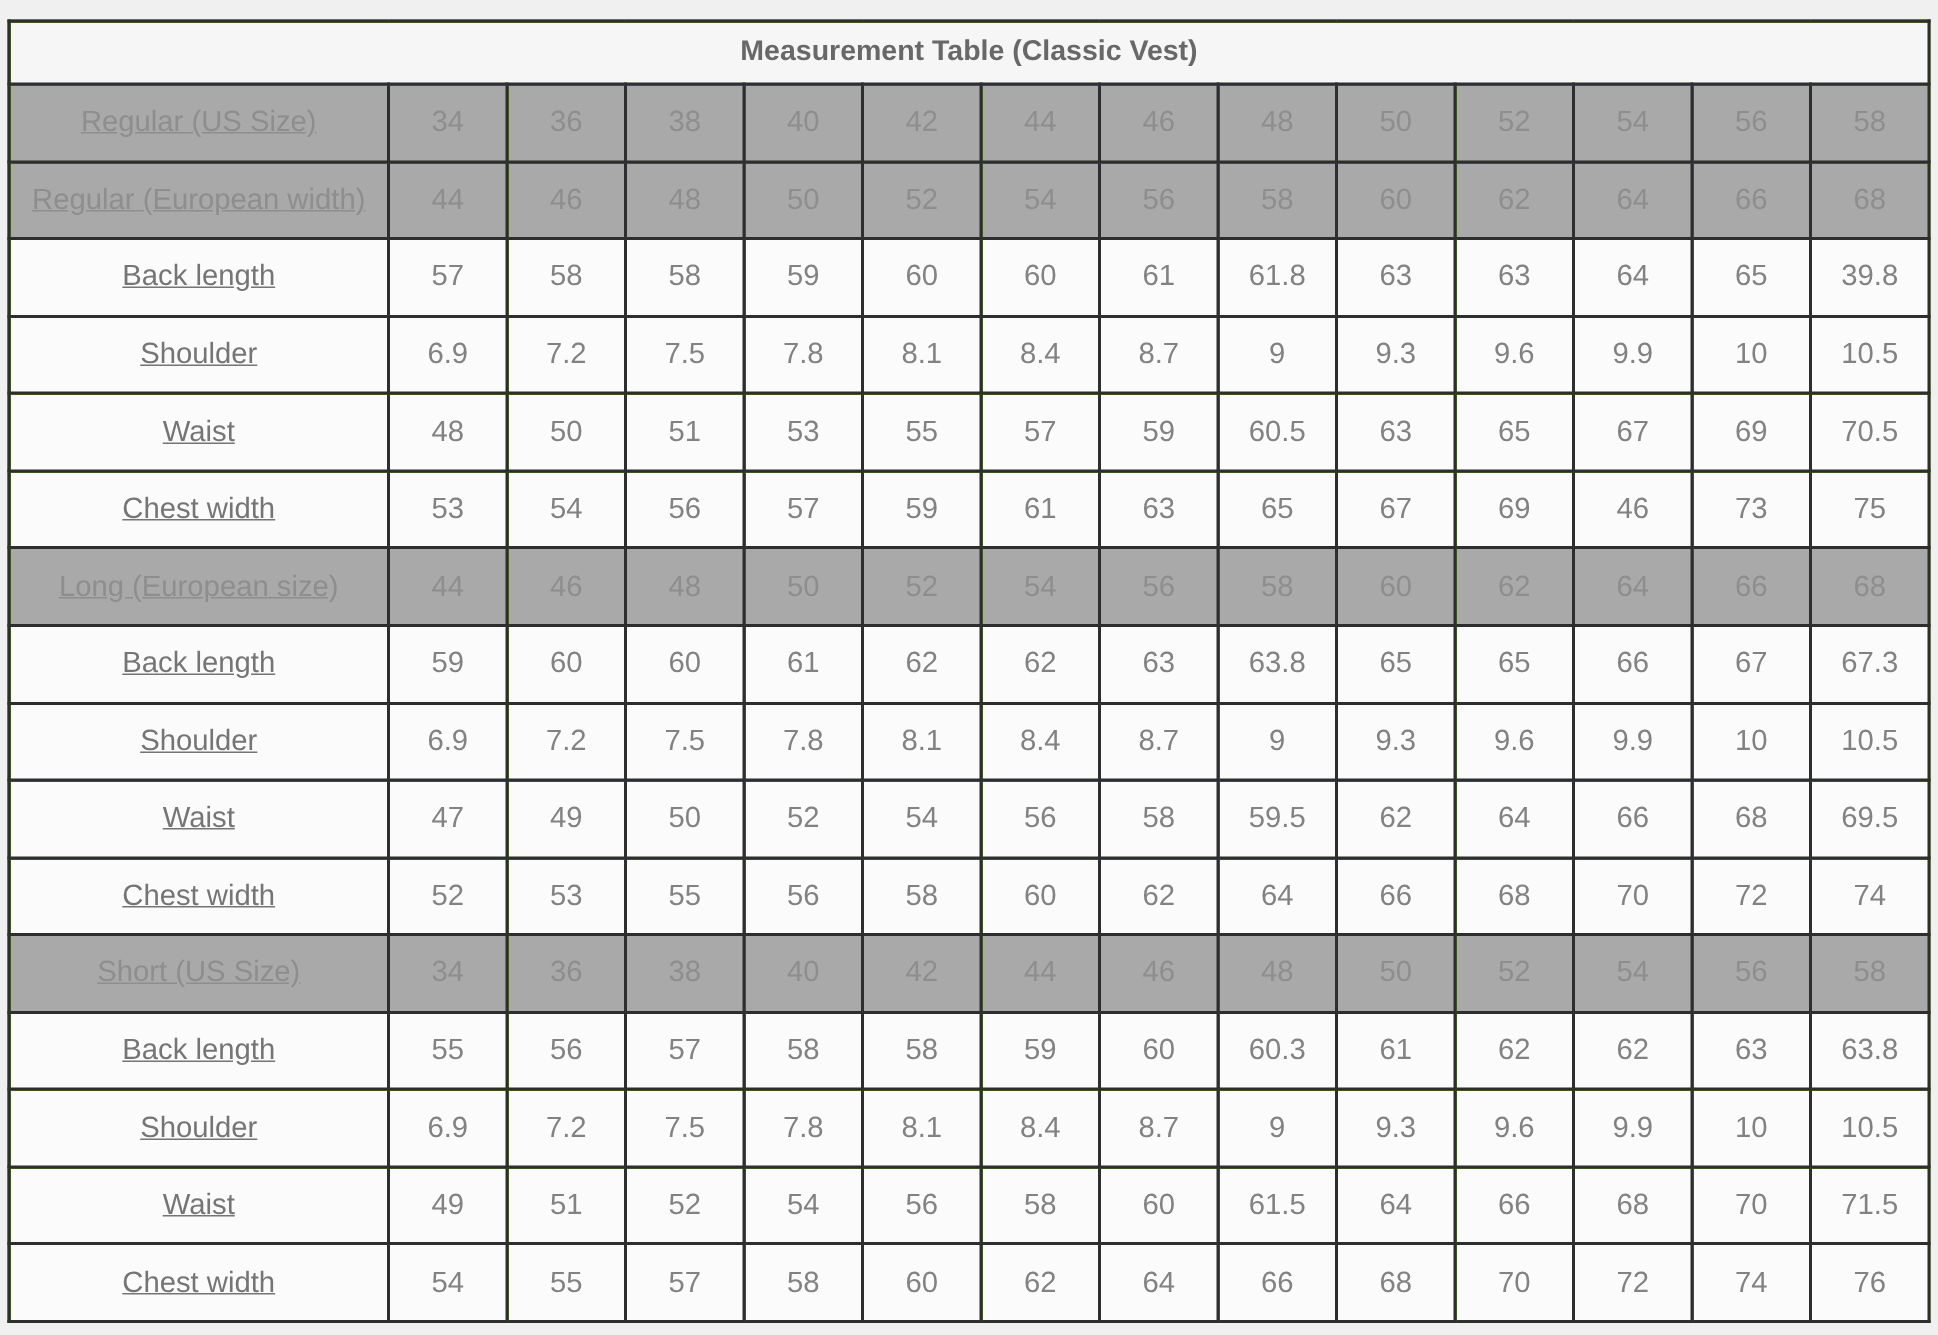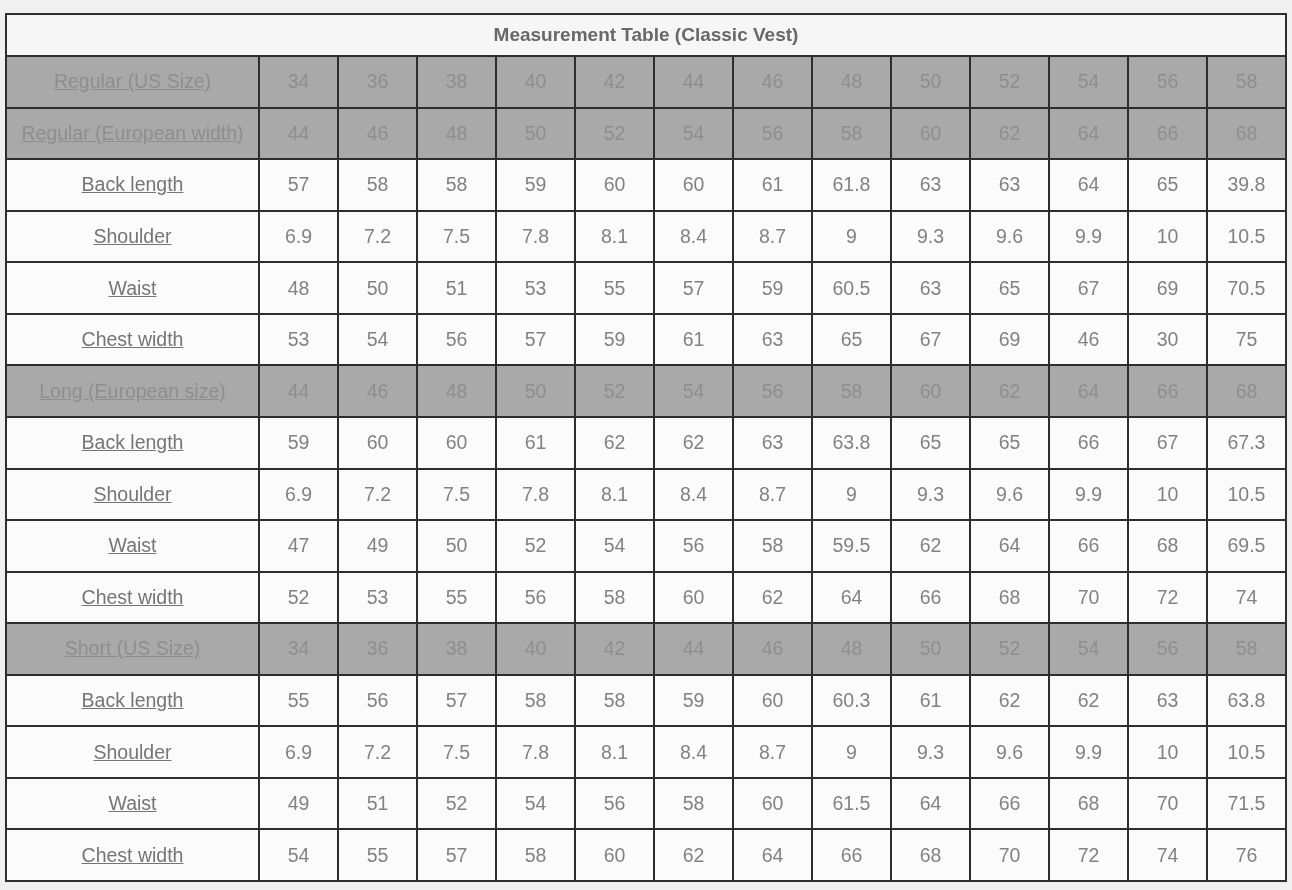--- a/index.html
+++ b/index.html
@@ -169,21 +169,21 @@
           <td>54</td>
           <td>56</td>
           <td>57</td>
           <td>59</td>
           <td>61</td>
           <td>63</td>
           <td>65</td>
           <td>67</td>
           <td>69</td>
           <td>46</td>
-          <td>30</td>
+          <td>73</td>
           <td>75</td>
         </tr>
         <tr class="size-header">
           <td class="label-cell">Long (European size)</td>
           <td>44</td>
           <td>46</td>
           <td>48</td>
           <td>50</td>
           <td>52</td>
           <td>54</td>

